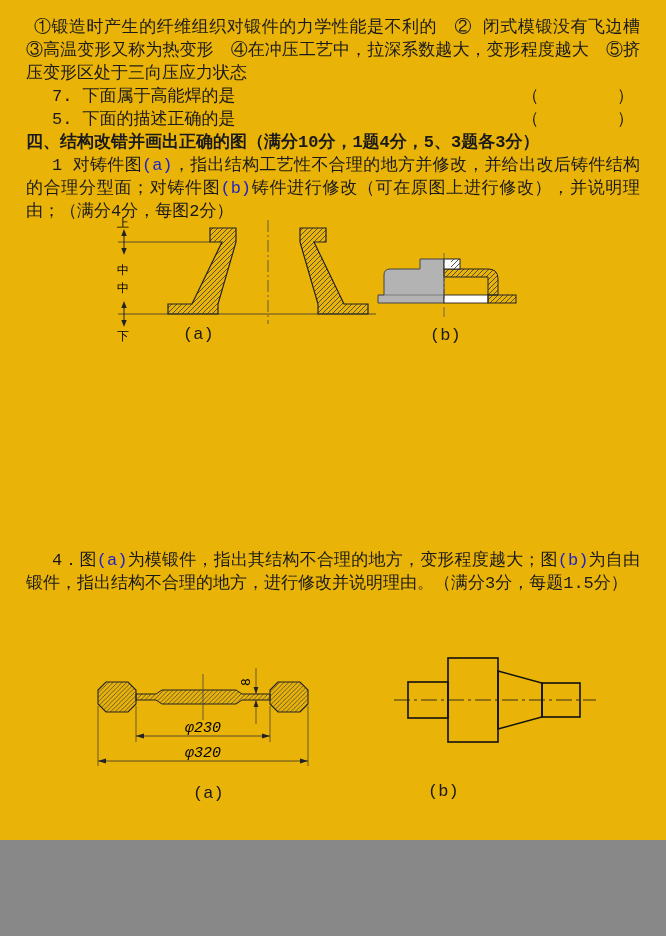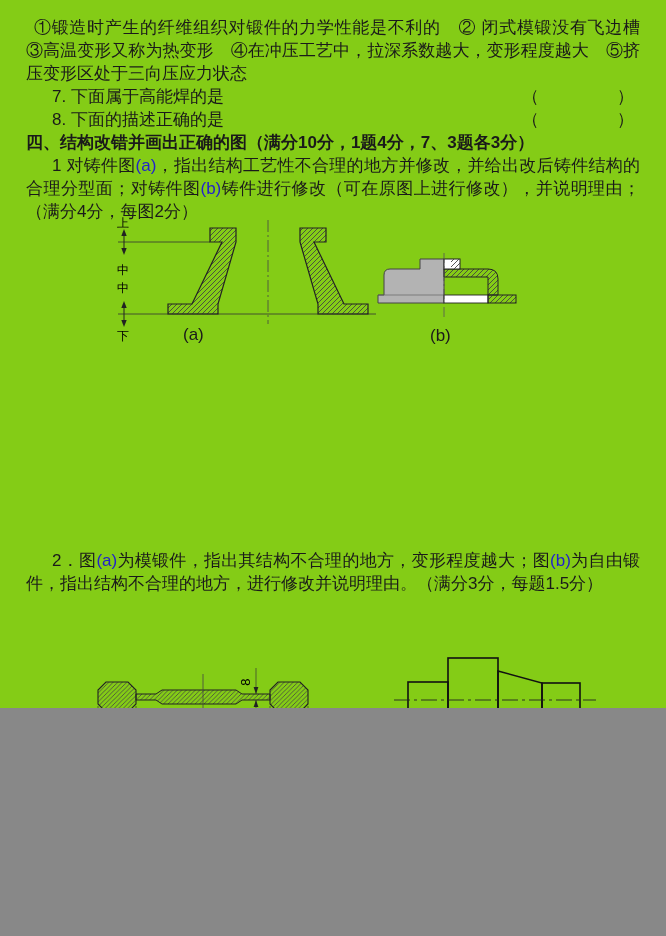--- a/index.html
+++ b/index.html
@@ -1,21 +1,21 @@
 <!DOCTYPE html>
 <html><head>
 <meta charset="utf-8">
 <style>
   html,body{margin:0;padding:0;background:#888;}
   .page{
     position:relative;
-    width:666px;height:708px;
+    width:666px;height:840px;
     margin:0 auto;
-    background:#84cc16;
-    font-family:Liberation Sans, sans-serif;
+    background:#eab308;
+    font-family:Liberation Mono, monospace;
     color:#1a1a1a;
     font-size:17px;
     line-height:23px;
     overflow:hidden;
   }
   .textcol{padding:16px 26px 0 26px;}
   p{margin:0;}
   .options{text-indent:8px;text-align:justify;}
   .qline{position:relative;padding-left:26px;}
   .blank{position:absolute;right:4px;top:0;letter-spacing:2px;}
@@ -36,25 +36,25 @@
   <div class="textcol">
 
     <p class="options">①锻造时产生的纤维组织对锻件的力学性能是不利的　② 闭式模锻没有飞边槽　③高温变形又称为热变形　④在冲压工艺中，拉深系数越大，变形程度越大　⑤挤压变形区处于三向压应力状态</p>
 
     <div class="qline">
       <span>7. 下面属于高能焊的是</span>
       <span class="blank">（　　　　）</span>
     </div>
 
     <div class="qline">
-      <span>8. 下面的描述正确的是</span>
+      <span>5. 下面的描述正确的是</span>
       <span class="blank">（　　　　）</span>
     </div>
 
-    <p class="heading">四、结构改错并画出正确的图（满分10分，1题4分，7、3题各3分）</p>
+    <p class="heading">四、结构改错并画出正确的图（满分10分，1题4分，5、3题各3分）</p>
 
     <p class="qpara"><span>1  对铸件图</span><span class="ref">(a)</span><span>，指出结构工艺性不合理的地方并修改，并给出改后铸件结构的合理分型面；对铸件图</span><span class="ref">(b)</span><span>铸件进行修改（可在原图上进行修改），并说明理由；（满分4分，每图2分）</span></p>
   </div>
 
   <div class="figrow figrow1">
 
     <svg style="left:110px;top:-7px;" width="285" height="126" viewBox="0 0 285 126">
       <defs>
         <pattern id="h1a" patternUnits="userSpaceOnUse" width="5" height="5">
           <path d="M0,5 L5,0" stroke="#444" stroke-width="0.9"></path>
@@ -101,21 +101,21 @@
       <path d="M79,8 L88,8 L88,18 L79,18 Z" fill="url(#h1b)"></path>
 
       <line x1="72" y1="2" x2="72" y2="66" stroke="#555" stroke-width="0.8" stroke-dasharray="10 3 2 3"></line>
     </svg>
     <div class="caption" style="left:430px;top:101px;">(b)</div>
   </div>
 
   <div class="spacer"></div>
 
   <div class="textcol" style="padding-top:0;">
-    <p class="qpara"><span>2．图</span><span class="ref">(a)</span><span>为模锻件，指出其结构不合理的地方，变形程度越大；图</span><span class="ref">(b)</span><span>为自由锻件，指出结构不合理的地方，进行修改并说明理由。（满分3分，每题1.5分）</span></p>
+    <p class="qpara"><span>4．图</span><span class="ref">(a)</span><span>为模锻件，指出其结构不合理的地方，变形程度越大；图</span><span class="ref">(b)</span><span>为自由锻件，指出结构不合理的地方，进行修改并说明理由。（满分3分，每题1.5分）</span></p>
   </div>
 
   <div class="figrow figrow2">
 
     <svg style="left:78px;top:55px;" width="250" height="125" viewBox="0 0 250 125">
       <defs>
         <pattern id="h2a" patternUnits="userSpaceOnUse" width="4.5" height="4.5">
           <path d="M0,4.5 L4.5,0" stroke="#444" stroke-width="0.8"></path>
         </pattern>
       </defs>

